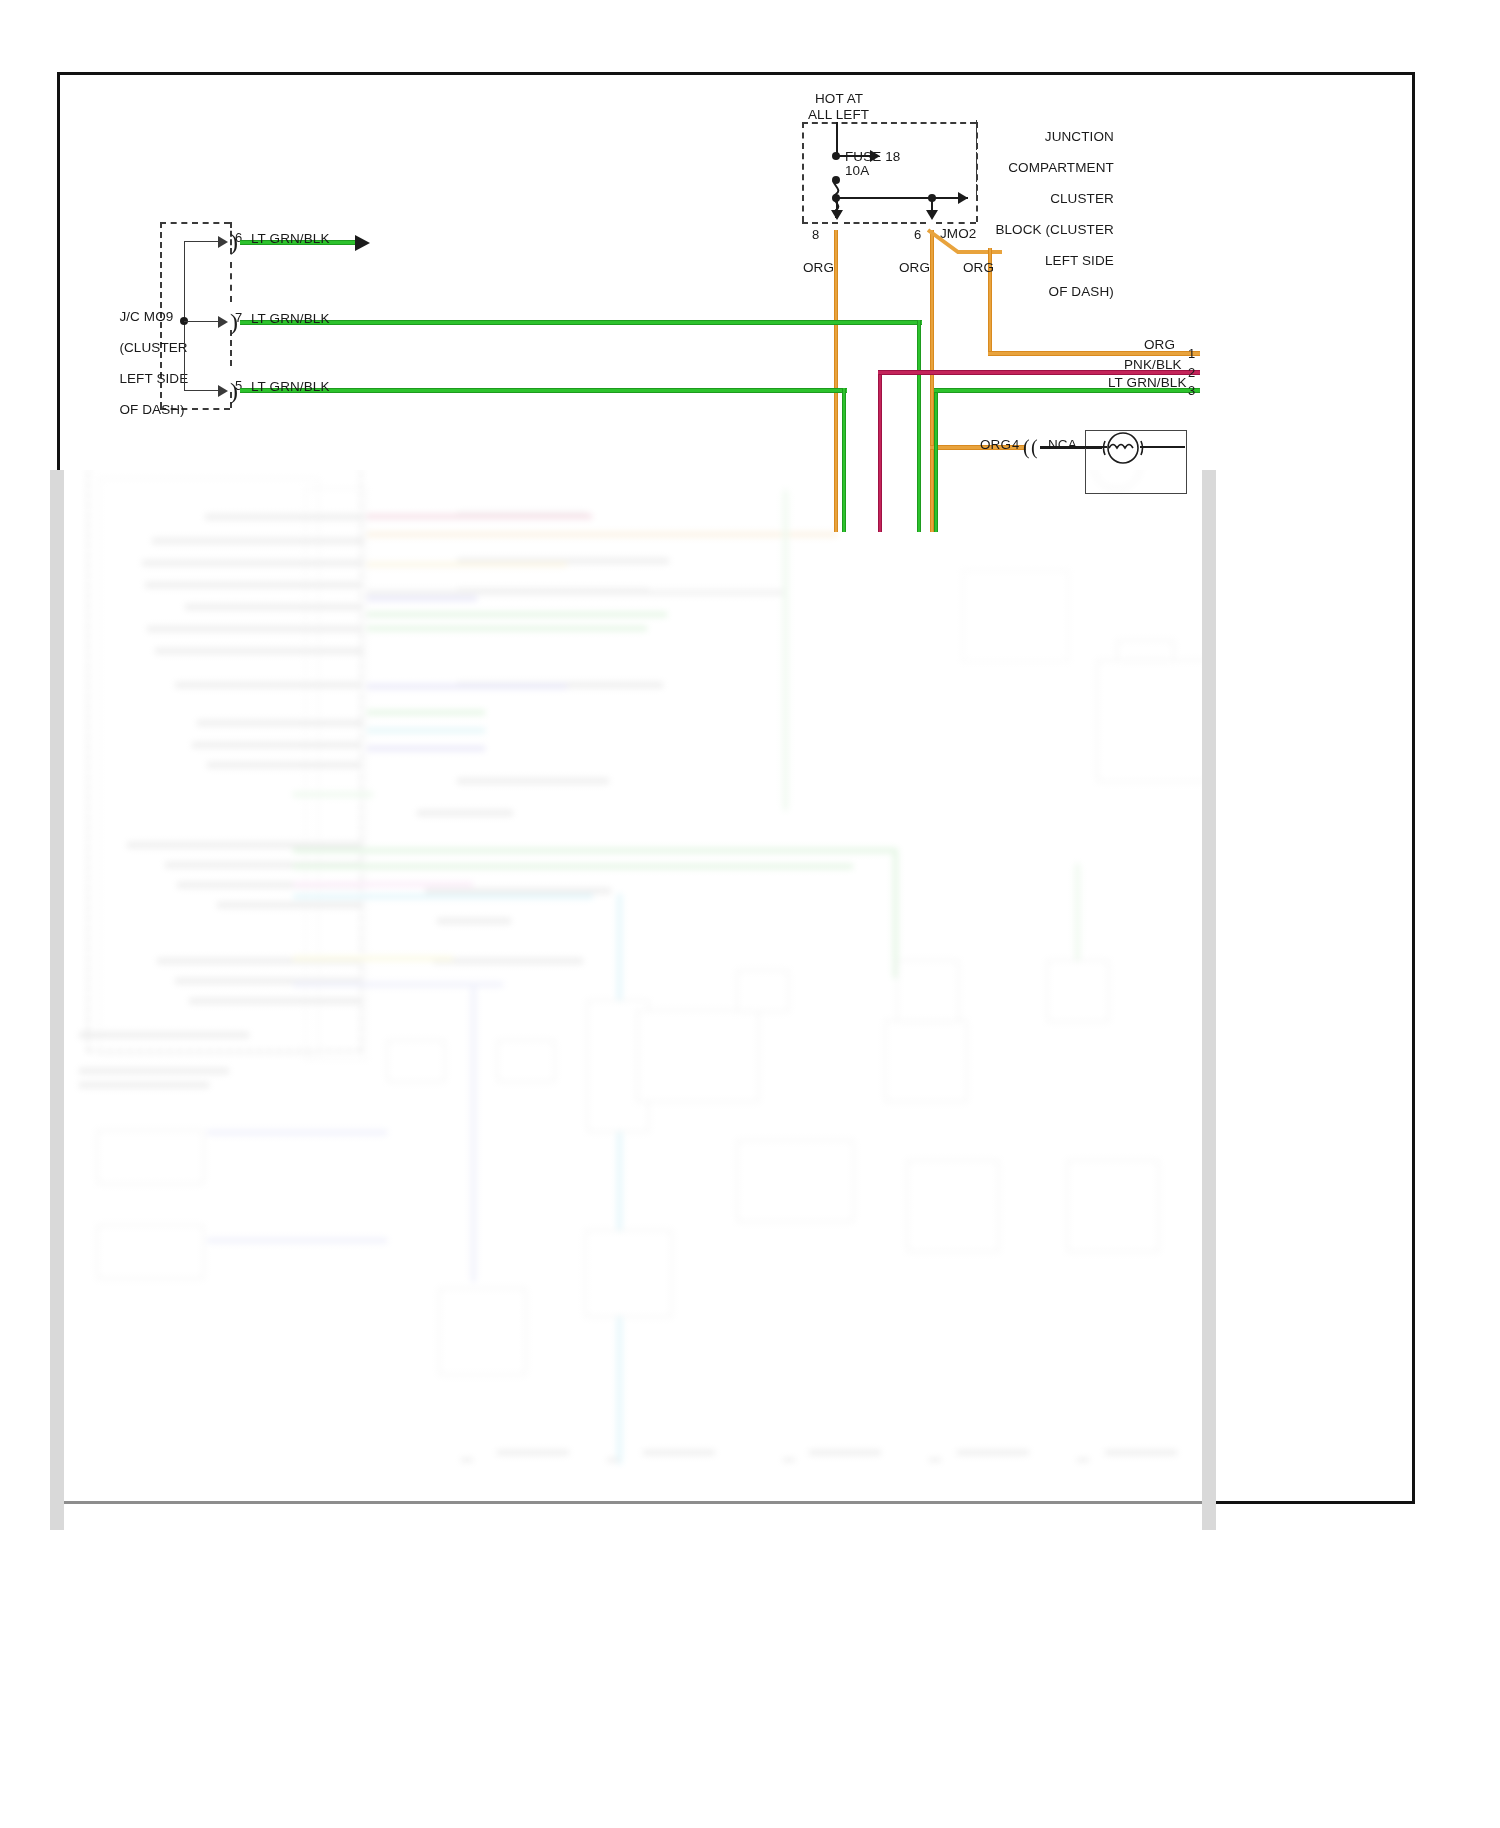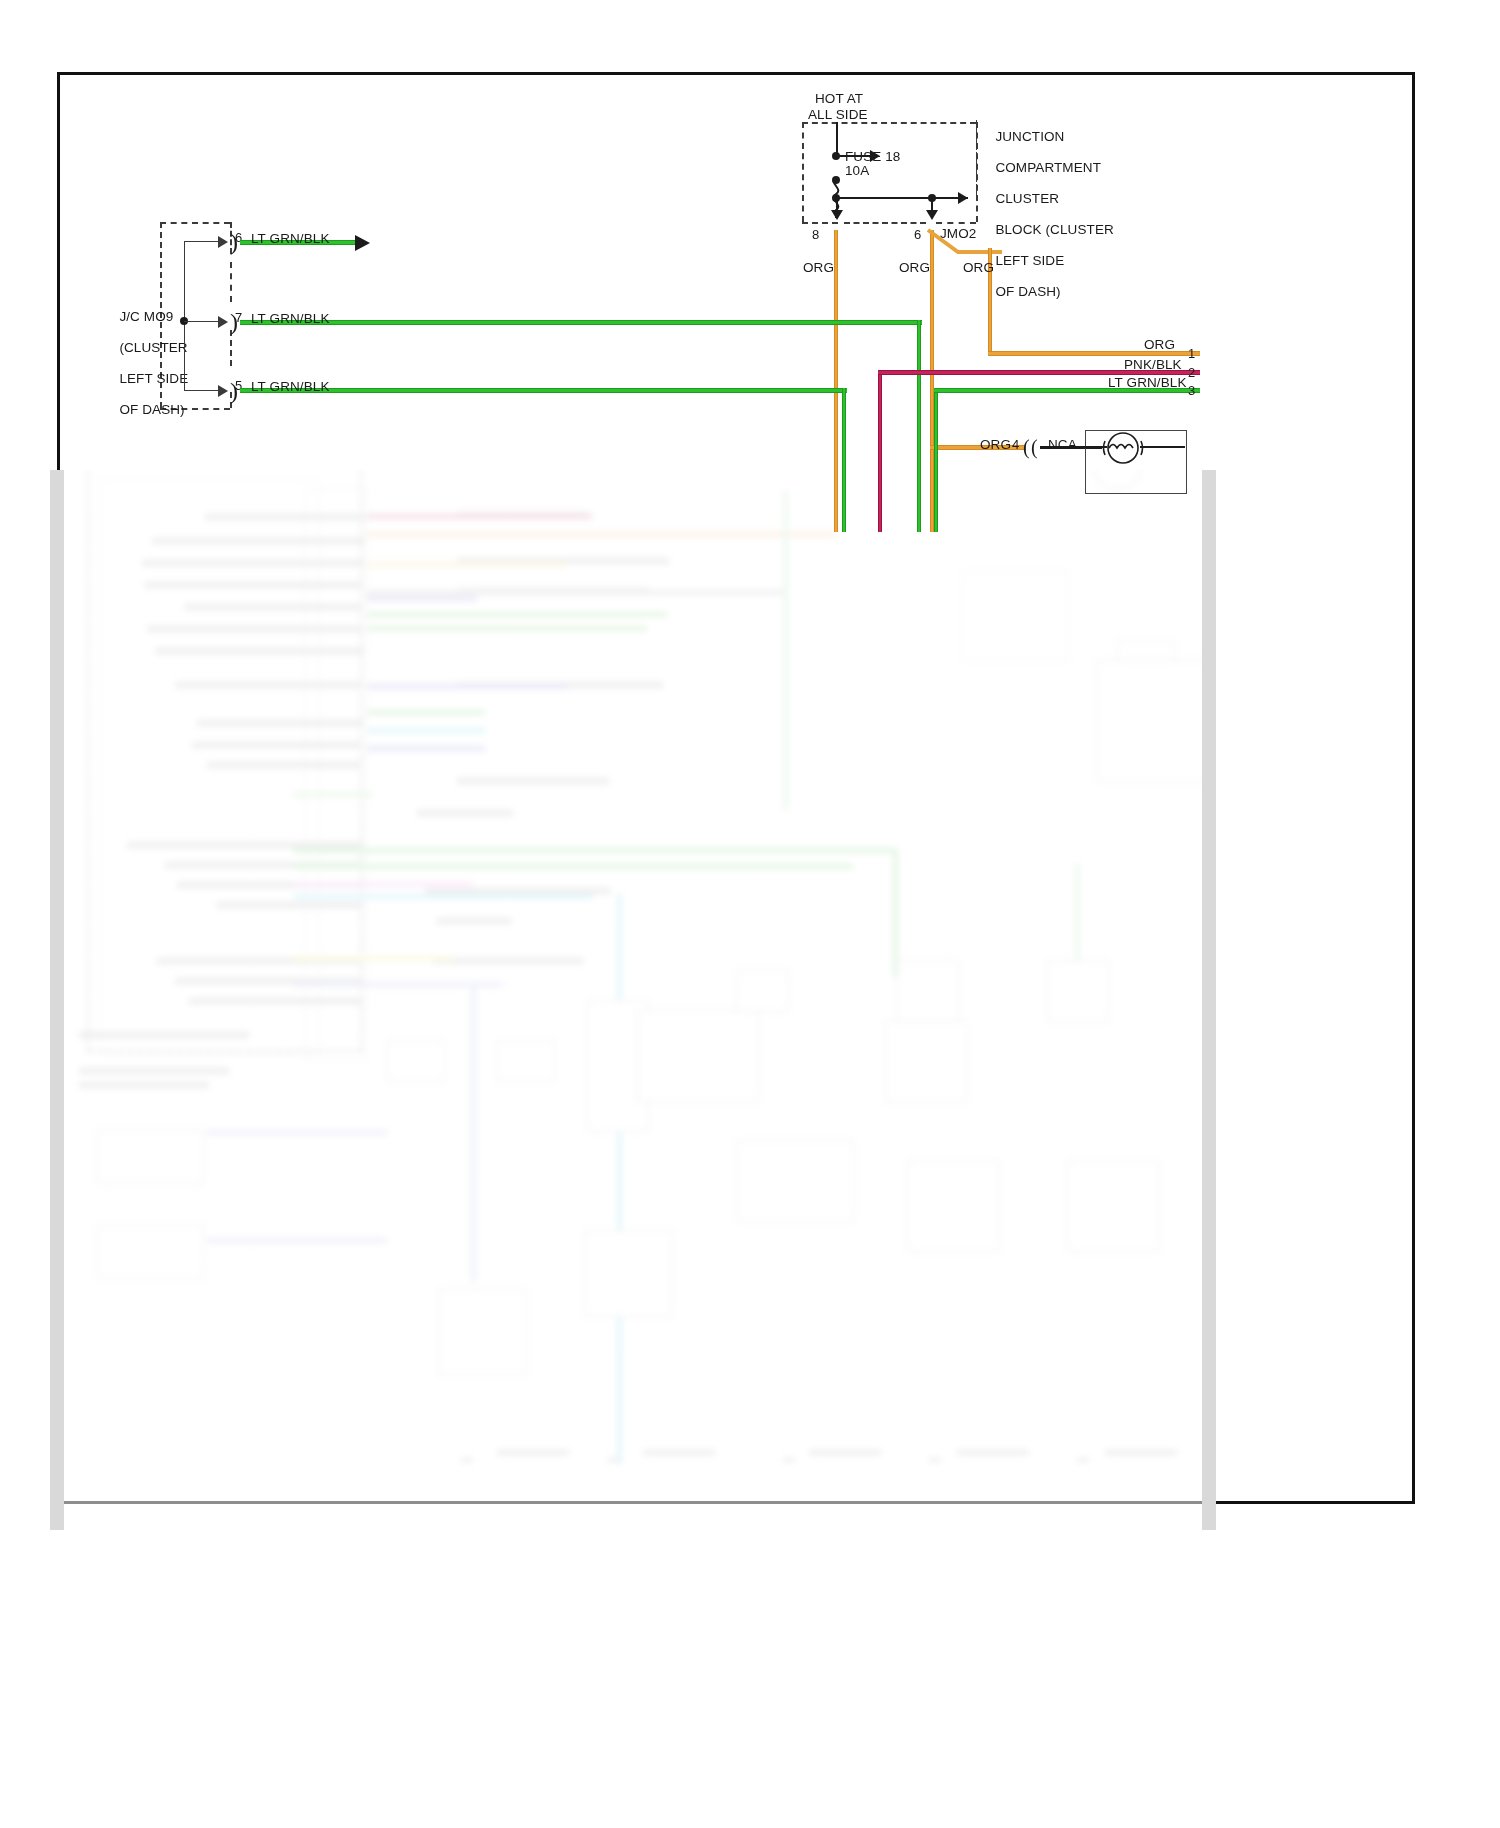--- a/index.html
+++ b/index.html
@@ -22,20 +22,21 @@
     background:transparent;
   }
   
   .lbl{
     position:absolute;
     font-size:13.5px;
     line-height:15.5px;
     color:#1a1a1a;
     white-space:pre;
     letter-spacing:.1px;
+    text-align:right;
   }
   .lbl.pin{font-size:13px;}
   .wire{position:absolute;}
   .wh{height:4px;}          
   .wv{width:4px;}           
   .blk{background:#1b1b1b;}
   .blk.wh{height:2px;}
   .blk.wv{width:2px;}
   
   .dashbox{
@@ -234,21 +235,21 @@
     </div>
   </div>
   <div id="veil"></div>
 
   <div class="gutter" style="left:50px;top:470px;width:14px;height:1060px;"></div>
   <div class="gutter" style="left:1202px;top:470px;width:14px;height:1060px;"></div>
 
   <div class="footnote" style="left:72px;top:1508px;">&nbsp;</div>
 
   <div class="lbl" style="left:815px;top:91px;">HOT AT</div>
-  <div class="lbl" style="left:808px;top:107px;">ALL SIDE</div>
+  <div class="lbl" style="left:808px;top:107px;">ALL LEFT</div>
 
   <div class="dashline-h" style="left:802px;top:122px;width:174px;"></div>
   <div class="dashline-v" style="left:802px;top:122px;height:100px;"></div>
   <div class="dashline-v" style="left:976px;top:122px;height:100px;"></div>
   <div class="dashline-h" style="left:802px;top:222px;width:36px;"></div>
   <div class="dashline-h" style="left:844px;top:222px;width:82px;"></div>
   <div class="dashline-h" style="left:936px;top:222px;width:40px;"></div>
 
   <div class="lbl" style="left:980px;top:113px;">
     <span>JUNCTION</span><br>

